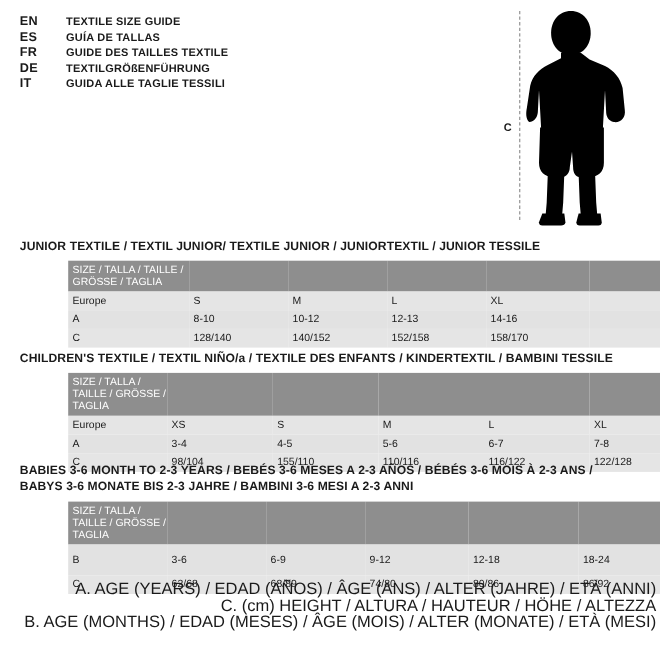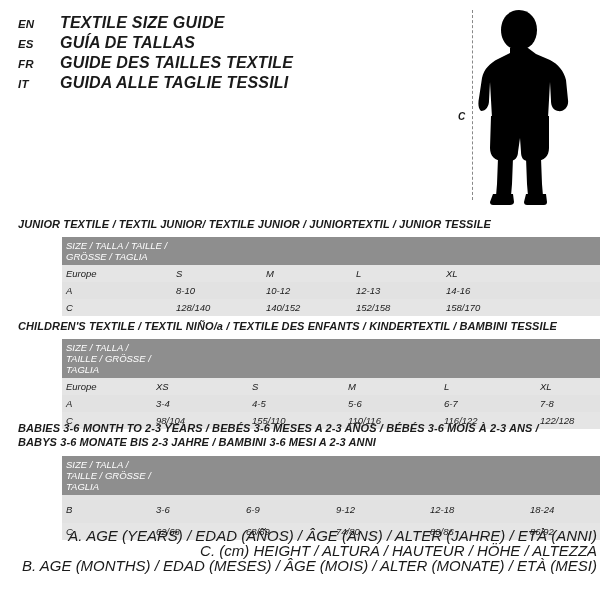--- a/index.html
+++ b/index.html
@@ -12,21 +12,20 @@
     background: #ffffff;
     font-family: "Liberation Sans", sans-serif;
     color: #1a1a1a;
     overflow: hidden;
   }
   .page {
     position: relative;
     width: 528px;
     height: 600px;
     box-sizing: border-box;
-    font-style: italic;
   }
 
   
   .header {
     position: absolute;
     top: 14px;
     left: 18px;
     width: 420px;
   }
   .header-row {
@@ -35,21 +34,21 @@
     margin-bottom: 2px;
   }
   .lang-code {
     width: 42px;
     font-size: 11.5px;
     font-weight: bold;
     letter-spacing: 0.2px;
     color: #1a1a1a;
   }
   .lang-title {
-    font-size: 16px;
+    font-size: 10px;
     font-weight: bold;
     letter-spacing: 0.2px;
     color: #1a1a1a;
   }
 
   
   .figure-box {
     position: absolute;
     top: 6px;
     left: 448px;
@@ -146,20 +145,24 @@
       <span class="lang-code">EN</span>
       <span class="lang-title">TEXTILE SIZE GUIDE</span>
     </div>
     <div class="header-row">
       <span class="lang-code">ES</span>
       <span class="lang-title">GUÍA DE TALLAS</span>
     </div>
     <div class="header-row">
       <span class="lang-code">FR</span>
       <span class="lang-title">GUIDE DES TAILLES TEXTILE</span>
+    </div>
+    <div class="header-row">
+      <span class="lang-code">DE</span>
+      <span class="lang-title">TEXTILGRÖßENFÜHRUNG</span>
     </div>
     <div class="header-row">
       <span class="lang-code">IT</span>
       <span class="lang-title">GUIDA ALLE TAGLIE TESSILI</span>
     </div>
   </div>
 
   <div class="figure-box">
     <div class="dashed-line"></div>
     <div class="c-label">C</div>

